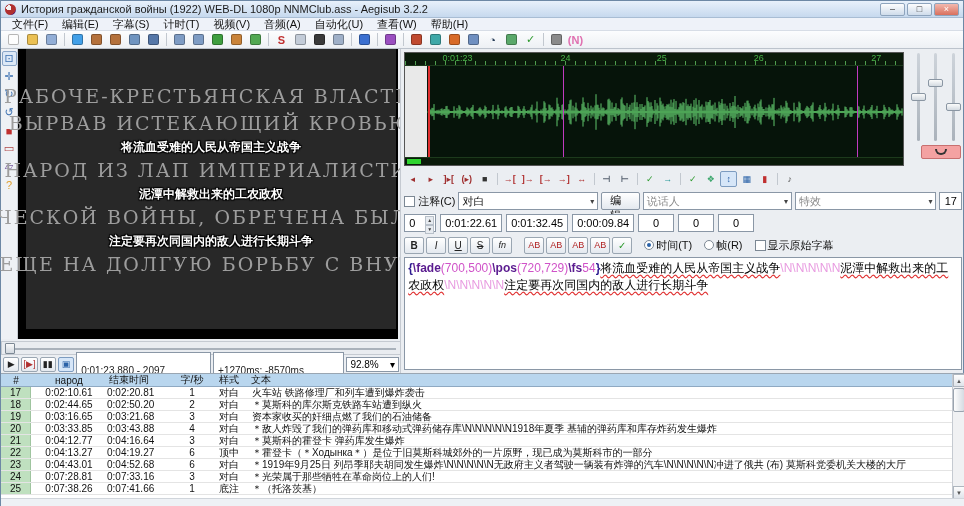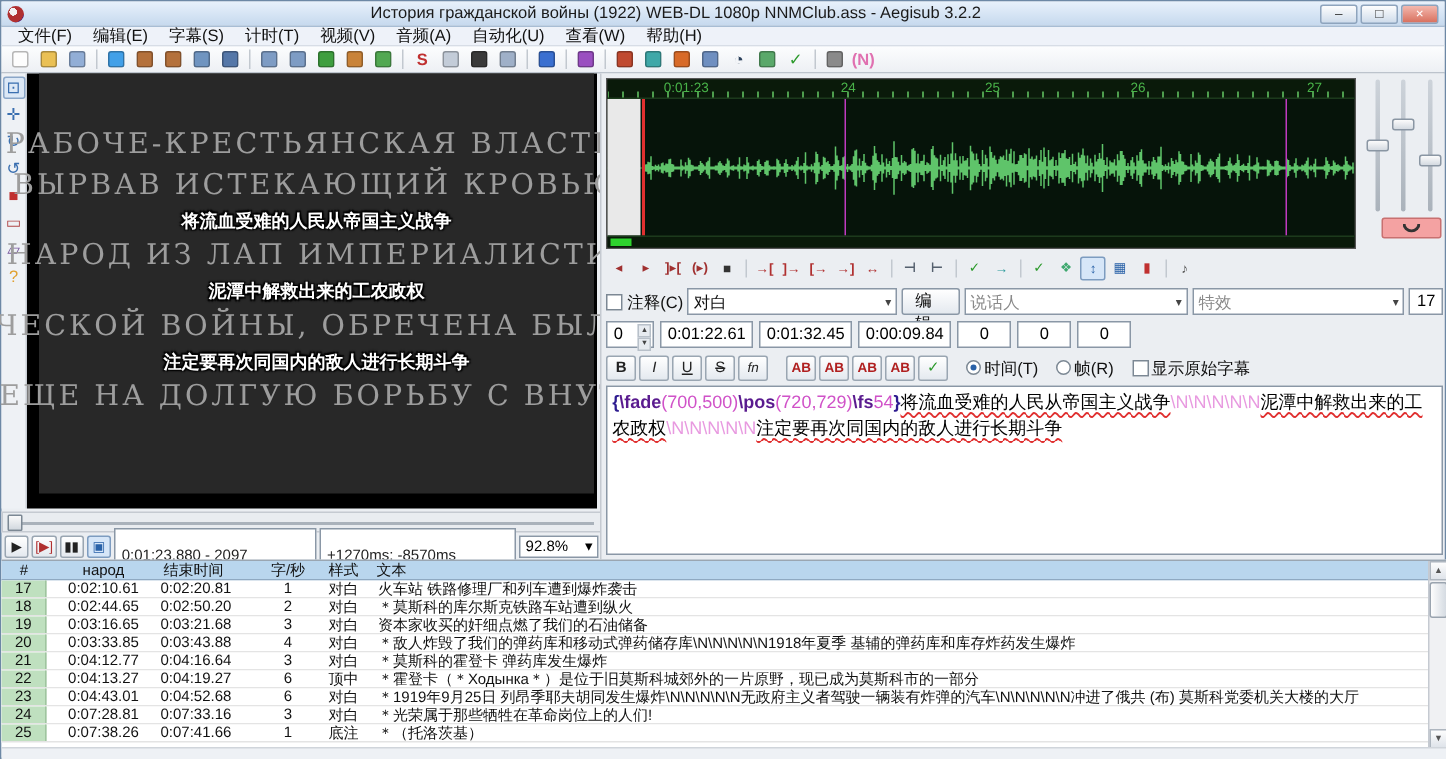--- a/index.html
+++ b/index.html
@@ -3,21 +3,21 @@
 <meta charset="utf-8">
 <style>
   * { margin:0; padding:0; box-sizing:border-box; }
   html,body { width:964px; height:506px; overflow:hidden; font-family:"Liberation Sans","DejaVu Sans",sans-serif; }
   .win { position:relative; width:964px; height:506px; background:#ebeef2; border:1px solid #6d88a5; }
 
   
   .titlebar { height:17px; background:linear-gradient(#e8f1fb,#c6d9ee); border-bottom:1px solid #a8bdd4;
               display:flex; align-items:center; padding:0 4px; font-size:11px; color:#1a1a1a; }
   .app-logo { width:11px; height:11px; border-radius:50%; background:radial-gradient(circle at 35% 35%, #f2f2f2 0 25%, #b03030 26% 70%, #5a1a66 71%); margin-right:5px; flex:0 0 auto; }
-  .title-text { flex:1; white-space:nowrap; overflow:hidden;text-align:center; }
+  .title-text { flex:1; white-space:nowrap; overflow:hidden; }
   .winbtns { display:flex; gap:2px; }
   .winbtn { width:25px; height:13px; border:1px solid #8ea4bd; border-radius:2px; background:linear-gradient(#fdfdfd,#cfdceb);
             font-size:9px; line-height:11px; text-align:center; color:#333; }
   .winbtn.close { background:linear-gradient(#f3b8ae,#d8705e); color:#fff; }
 
   
   .menubar { height:13px; background:#eef2f9; display:flex; align-items:center; padding-left:4px; border-bottom:1px solid #d7dde6; }
   .menu-item { font-size:11px; line-height:12px; padding:0 7px; color:#111; white-space:nowrap; }
 
   
@@ -106,21 +106,21 @@
   .spin .arrows { position:absolute; right:1px; top:1px; width:9px; height:14px; display:flex; flex-direction:column; }
   .spin .arrows span { flex:1; font-size:5px; line-height:7px; text-align:center; color:#444; background:#e7ebf0; border:1px solid #b8c0c9; }
   .tfield { width:62px; height:18px; border:1px solid #8a97a6; background:#fff; font-size:11px; display:flex; align-items:center; justify-content:center; }
   .mfield { width:36px; height:18px; border:1px solid #8a97a6; background:#fff; font-size:11px; display:flex; align-items:center; justify-content:center; }
 
   .editrow3 { position:absolute; left:3px; top:186px; width:558px; height:20px; display:flex; align-items:center; gap:2px; }
   .fbtn { width:20px; height:17px; border:1px solid #9aa6b2; border-radius:2px; background:linear-gradient(#ffffff,#e4e9ef);
           font-size:10px; display:flex; align-items:center; justify-content:center; color:#222; }
   .fbtn.b { font-weight:bold; } .fbtn.i { font-style:italic; } .fbtn.u { text-decoration:underline; } .fbtn.s { text-decoration:line-through; }
   .fbtn.fn { font-style:italic; font-size:9px; }
-  .fbtn.col { color:#b02020; font-weight:bold; font-size:9px; }
+  .fbtn.col { color:#b02020; font-weight:normal; font-size:9px; }
   .fbtn.commit { color:#2c9a2c; font-weight:bold; }
   .radio { width:10px; height:10px; border:1px solid #7c8894; border-radius:50%; background:#fff; position:relative; flex:0 0 auto; }
   .radio.sel::after { content:""; position:absolute; left:2px; top:2px; width:4px; height:4px; border-radius:50%; background:#2a62a8; }
   .gap { width:8px; }
 
   .textbox { position:absolute; left:3px; top:208px; width:558px; height:113px; border:1px solid #8a97a6; background:#fff;
              font-size:12px; line-height:17px; padding:2px 3px; overflow:hidden; word-break:break-all; font-family:"Liberation Sans","DejaVu Sans",sans-serif; }
   .seg-brace { color:#2d1b8f; font-weight:bold; }
   .seg-tag { color:#5a1b8f; font-weight:bold; }
   .seg-param { color:#d052c8; }

